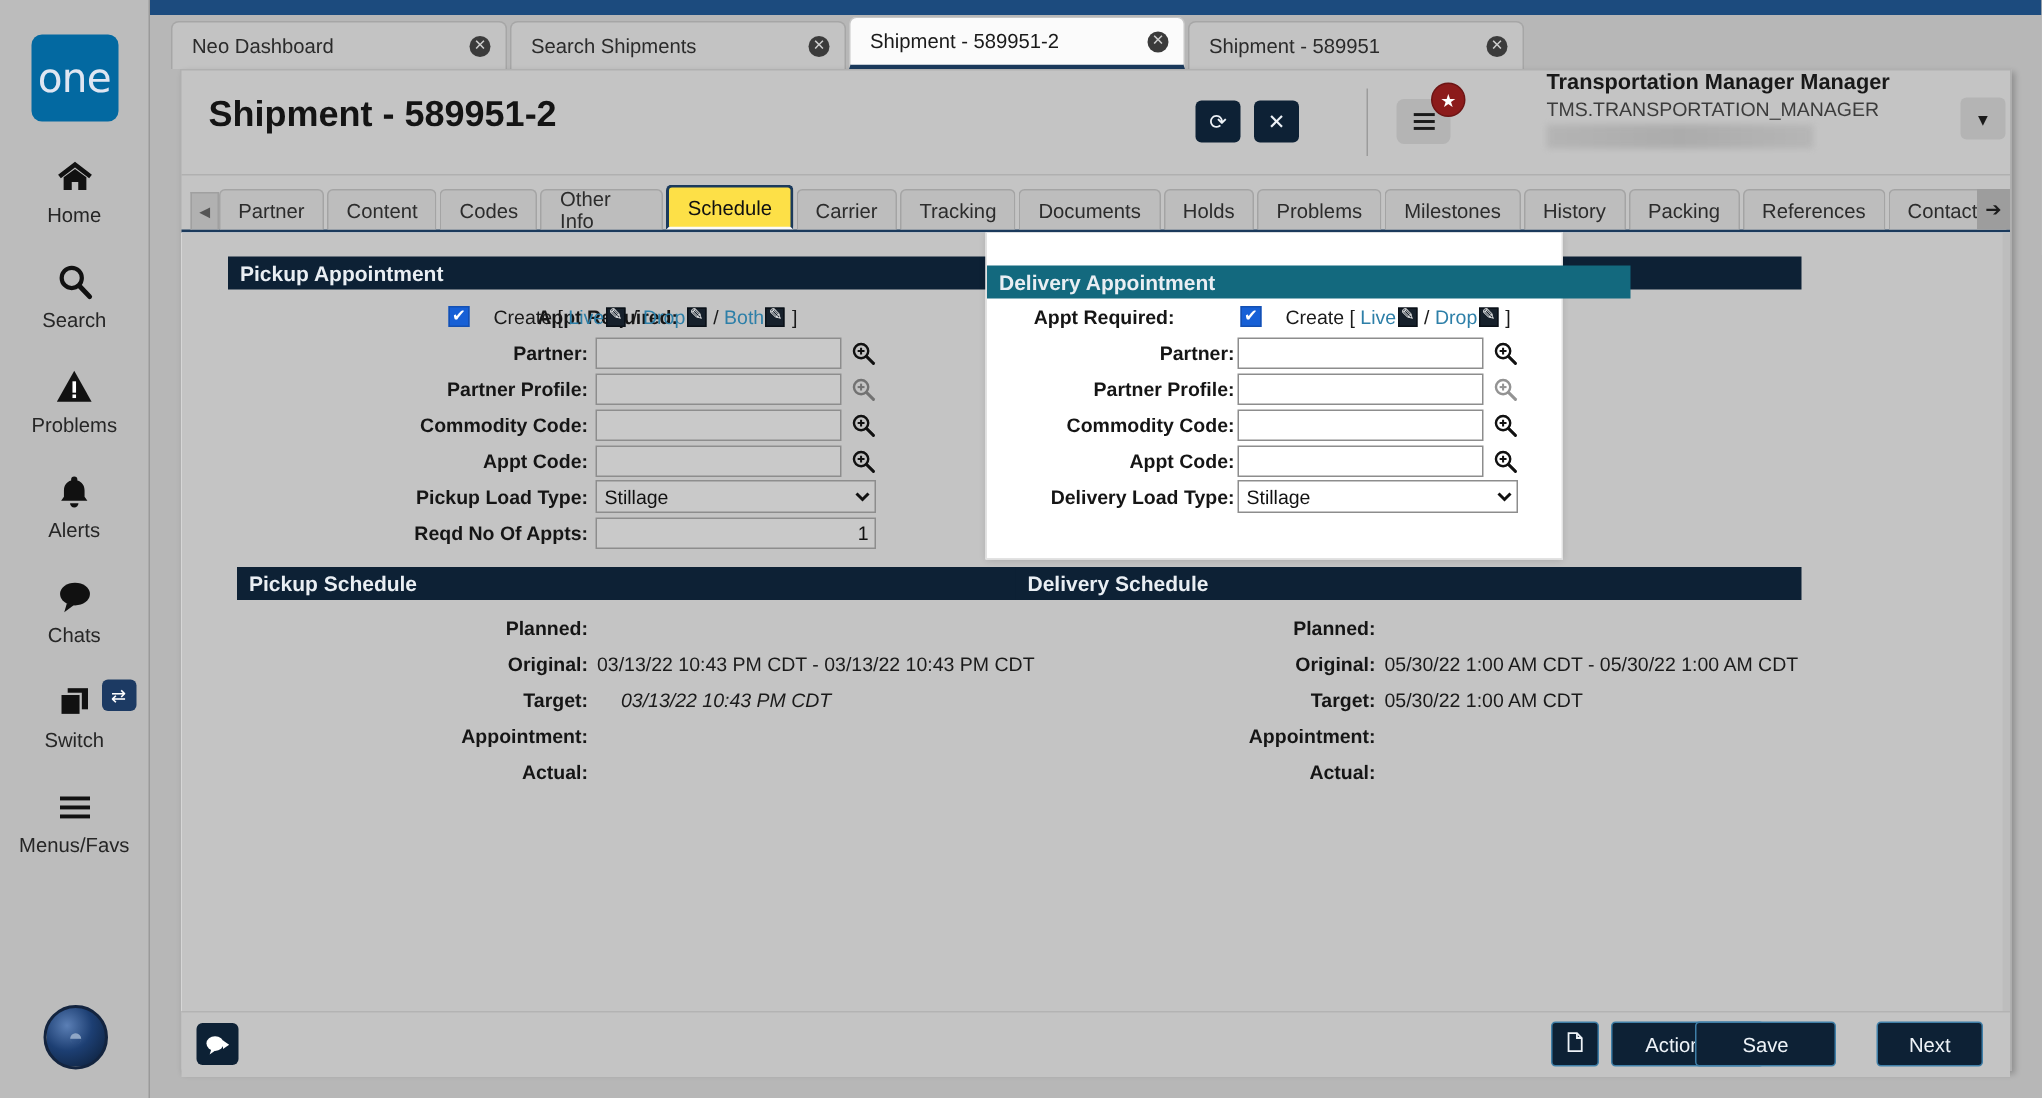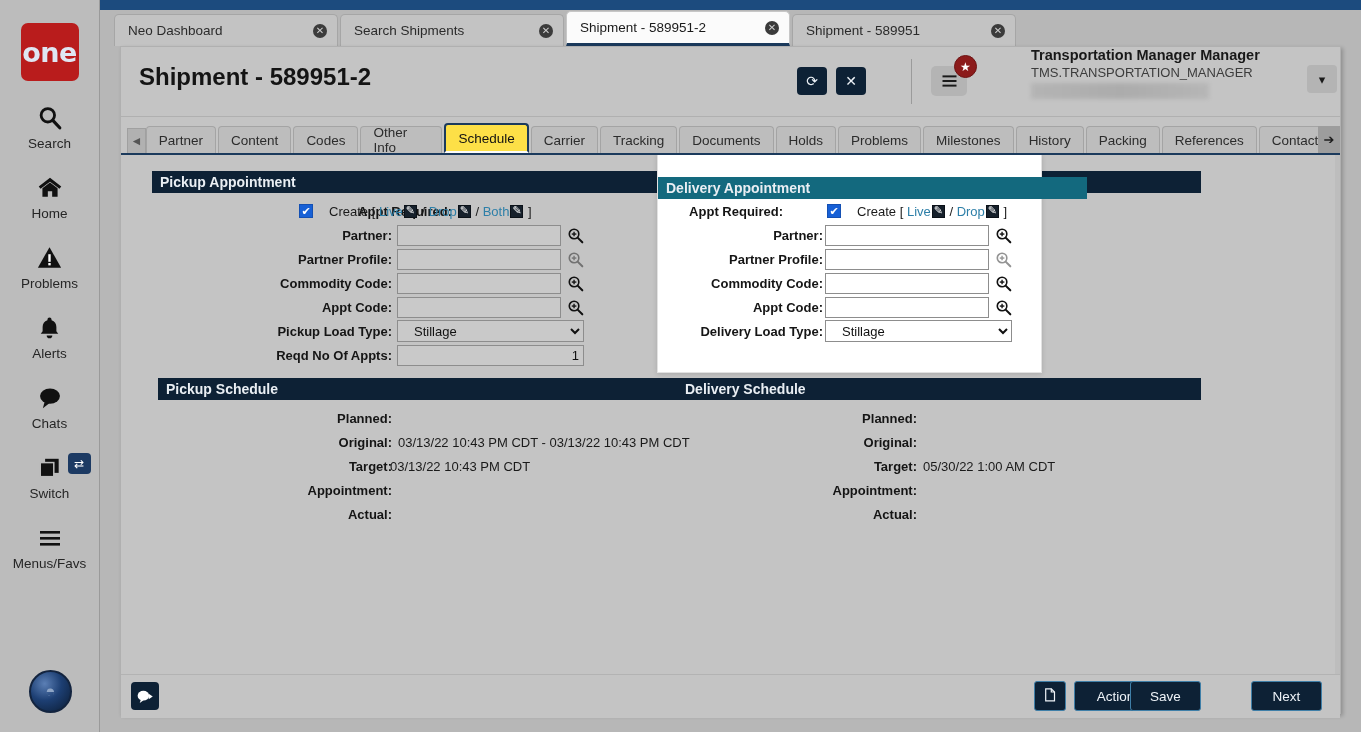--- a/index.html
+++ b/index.html
@@ -16,25 +16,25 @@
   
   #sidebar {
     position: absolute; left: 0; top: 0;
     width: 100px; height: 732px;
     background: #bcbcbc;
     border-right: 1px solid #9a9a9a;
     display: flex; flex-direction: column; align-items: center;
   }
   #sidebar .logo {
     width: 58px; height: 58px; margin-top: 23px;
-    background: #b91c1c;
+    background: #0369a1;
     border-radius: 7px;
     display: flex; align-items: center; justify-content: center;
     color: #dfe6f2;
-    font-size: 27px; font-weight: 700; letter-spacing: -0.5px;
+    font-size: 27px; font-weight: 400; letter-spacing: -0.5px;
     font-family: "DejaVu Sans", sans-serif;
   }
   .nav-item {
     margin-top: 22px;
     width: 100px;
     display: flex; flex-direction: column; align-items: center;
     cursor: pointer; position: relative;
   }
   .nav-item .glyph { height: 30px; display:flex; align-items:center; justify-content:center; color:#151515; }
   .nav-item .lbl {
@@ -205,21 +205,21 @@
   .finput {
     height: 21px; border: 1px solid #8d8d8d;
     background: #c9c9c9; font-size: 13px; color: #111;
     padding: 0 4px; outline: none;
     font-family: "Liberation Sans", sans-serif;
   }
   .finput.white { background: #ffffff; }
   .finput.right { text-align: right; }
   .fselect {
     height: 22px; border: 1px solid #8d8d8d; background: #c9c9c9;
-    font-size: 13px; color: #111; padding: 0 12px;
+    font-size: 13px; color: #111; padding: 0 1px;
     font-family: "Liberation Sans", sans-serif;
   }
   .fselect.white { background: #ffffff; }
 
   .mag { margin-left: 6px; cursor: pointer; display: inline-flex; }
   .mag.dim { opacity: .45; }
 
   .cbx {
     width: 14px; height: 14px; background: #1760d6;
     border: 1px solid #1450b3; display:inline-flex;
@@ -267,39 +267,39 @@
   }
   #scrollbar {
     position:absolute; right:0; top:0; width:5px; bottom:0; background:#bdbdbd;
   }
 </style>
 </head>
 <body>
 
 <div id="sidebar">
   <div class="logo">one</div>
+
+  <div class="nav-item">
+    <span class="glyph">
+      <svg width="28" height="26" viewBox="0 0 24 24">
+          <path d="M12 2.6 1.6 10.6l1.7 2.1L12 6.2l8.7 6.5 1.7-2.1z" fill="#111"></path>
+          <path d="M5 12.2V20h5v-5h4v5h5v-7.8L12 7z" fill="#111"></path>
+        </svg>
+    </span>
+    <span class="lbl">Home</span>
+  </div>
 
   <div class="nav-item">
     <span class="glyph">
       <svg width="26" height="26" viewBox="0 0 24 24">
           <circle cx="10" cy="9.5" r="6.2" fill="none" stroke="#111" stroke-width="2.6"></circle>
           <line x1="14.6" y1="14.3" x2="21" y2="21" stroke="#111" stroke-width="3" stroke-linecap="round"></line>
         </svg>
     </span>
     <span class="lbl">Search</span>
-  </div>
-
-  <div class="nav-item">
-    <span class="glyph">
-      <svg width="28" height="26" viewBox="0 0 24 24">
-          <path d="M12 2.6 1.6 10.6l1.7 2.1L12 6.2l8.7 6.5 1.7-2.1z" fill="#111"></path>
-          <path d="M5 12.2V20h5v-5h4v5h5v-7.8L12 7z" fill="#111"></path>
-        </svg>
-    </span>
-    <span class="lbl">Home</span>
   </div>
 
   <div class="nav-item">
     <span class="glyph">
       <svg width="27" height="26" viewBox="0 0 24 24">
           <path d="M12 2 1.3 21h21.4z" fill="#111"></path>
           <rect x="10.9" y="8.5" width="2.2" height="7" fill="#fff"></rect>
           <rect x="10.9" y="16.6" width="2.2" height="2.2" fill="#fff"></rect>
         </svg>
     </span>
@@ -653,21 +653,21 @@
       </div>
       <div class="frow" style="left:51px; top:275px; width:220px; justify-content:flex-end;">
         <span class="flabel">Original:</span>
       </div>
       <div class="frow" style="left:272px; top:275px;">
         <span class="fval">03/13/22 10:43 PM CDT - 03/13/22 10:43 PM CDT</span>
       </div>
       <div class="frow" style="left:51px; top:299px; width:220px; justify-content:flex-end;">
         <span class="flabel">Target:</span>
       </div>
-      <div class="frow" style="left:264px; top:299px;">
+      <div class="frow" style="left:288px; top:299px;font-style:italic;">
         <span class="fval">03/13/22 10:43 PM CDT</span>
       </div>
       <div class="frow" style="left:51px; top:323px; width:220px; justify-content:flex-end;">
         <span class="flabel">Appointment:</span>
       </div>
       <div class="frow" style="left:272px; top:323px;">
         <span class="fval"></span>
       </div>
       <div class="frow" style="left:51px; top:347px; width:220px; justify-content:flex-end;">
         <span class="flabel">Actual:</span>
@@ -680,20 +680,23 @@
         <span>Delivery Schedule</span>
       </div>
       <div class="frow" style="left:576px; top:251px; width:220px; justify-content:flex-end;">
         <span class="flabel">Planned:</span>
       </div>
       <div class="frow" style="left:797px; top:251px;">
         <span class="fval"></span>
       </div>
       <div class="frow" style="left:576px; top:275px; width:220px; justify-content:flex-end;">
         <span class="flabel">Original:</span>
+      </div>
+      <div class="frow" style="left:797px; top:275px;">
+        <span class="fval">05/30/22 1:00 AM CDT - 05/30/22 1:00 AM CDT</span>
       </div>
       <div class="frow" style="left:576px; top:299px; width:220px; justify-content:flex-end;">
         <span class="flabel">Target:</span>
       </div>
       <div class="frow" style="left:797px; top:299px;">
         <span class="fval">05/30/22 1:00 AM CDT</span>
       </div>
       <div class="frow" style="left:576px; top:323px; width:220px; justify-content:flex-end;">
         <span class="flabel">Appointment:</span>
       </div>
@@ -721,21 +724,21 @@
       <div class="fbtn" style="left:913px; width:32px;">
         <svg width="15" height="16" viewBox="0 0 18 20">
             <path d="M3 1h7l4 4v11H3z" fill="none" stroke="#eef3f8" stroke-width="1.5"></path>
             <path d="M10 1v4h4" fill="none" stroke="#eef3f8" stroke-width="1.5"></path>
           </svg>
       </div>
       <div class="fbtn" style="left:953px; width:102px;">
         <span>Actions</span>
         <span style="margin-left:7px;font-size:10px;">▾</span>
       </div>
-      <div class="fbtn" style="left:1009px; width:71px;text-align:right;">
+      <div class="fbtn" style="left:1009px; width:94px;text-align:right;">
         <span>Save</span>
       </div>
       <div class="fbtn" style="left:1130px; width:71px;">
         <span>Next</span>
       </div>
     </div>
 
   </div>
 </div>
 

